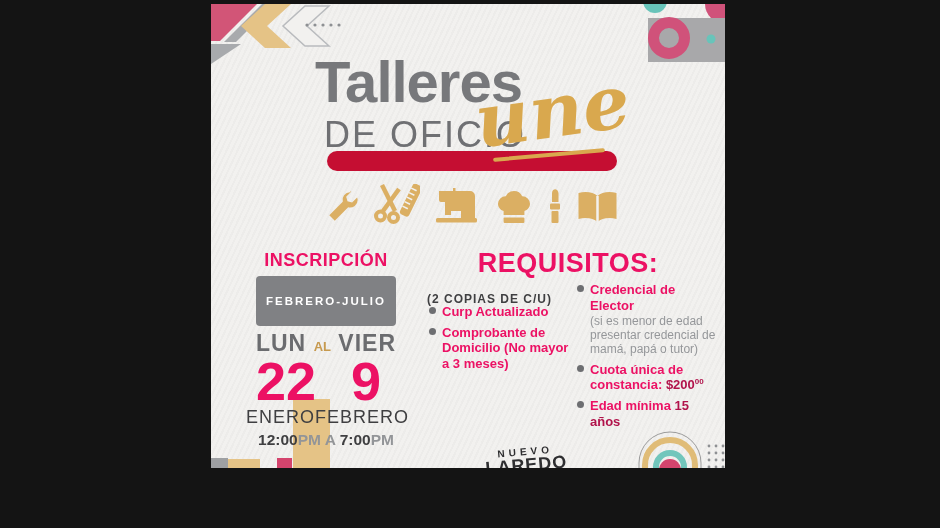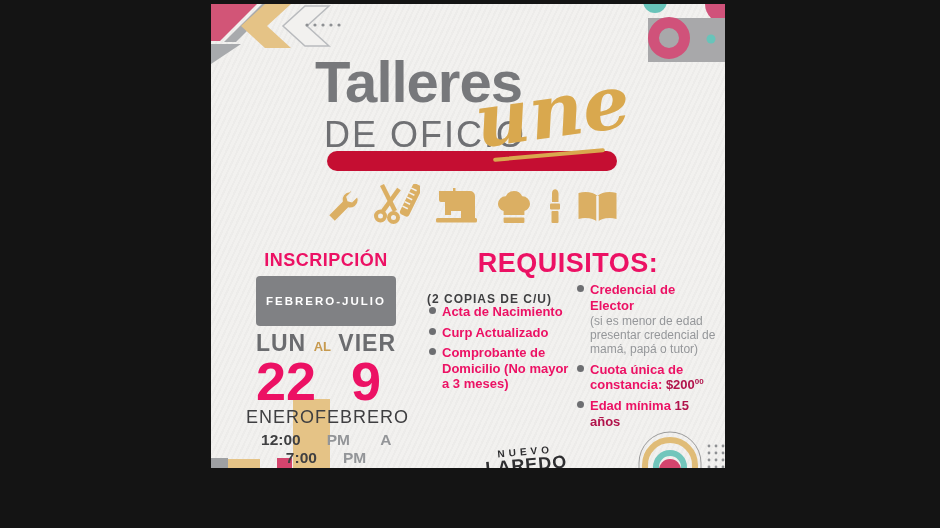--- a/index.html
+++ b/index.html
@@ -25,21 +25,21 @@
   .insc{left:24px;top:246px;width:182px;text-align:center;}
   .insc-h{font-size:18px;font-weight:800;color:#EC1164;letter-spacing:.5px;}
   .insc-badge{display:inline-block;margin-top:5px;background:#808184;color:#fff;font-size:11.5px;
     font-weight:700;letter-spacing:2px;padding:19px 10px;border-radius:4px;}
   .insc-days{margin-top:4px;font-size:23px;font-weight:800;color:#6B6C6F;letter-spacing:1px;}
   .insc-days .al{font-size:13px;color:#C79A4F;letter-spacing:0;}
   .num-row,.mon-row{display:flex;width:160px;margin:0 auto;}
   .num-row span{flex:1;font-size:54px;line-height:.92;font-weight:800;color:#EC1164;}
   .mon-row span{flex:1;font-size:18px;font-weight:400;color:#3F3F41;letter-spacing:1px;}
   .time-row{margin-top:3px;font-size:15.5px;font-weight:800;color:#3F3F41;}
-  .time-row .lt{color:#939598;padding-left:26px;}
+  .time-row .lt{color:#939598;}
   
   .req{left:212px;top:244px;width:298px;}
   .req-h{position:absolute;left:0;top:0;width:290px;text-align:center;font-size:27px;
     font-weight:800;color:#EC1164;letter-spacing:.5px;}
   .req-sub{position:absolute;left:4px;top:36px;font-size:12px;font-weight:800;color:#3F3F41;letter-spacing:1px;margin-top:8px;}
   .col1{position:absolute;left:6px;top:56px;width:148px;}
   .col2{position:absolute;left:154px;top:34px;width:144px;}
   .li{display:flex;margin-bottom:5px;font-size:13px;line-height:1.2;font-weight:700;color:#EC1164;}
   .li .b{width:7px;height:7px;border-radius:50%;background:#6D6E71;margin:3px 6px 0 0;flex:none;}
   .li .note{display:block;color:#95979A;font-weight:500;font-size:12px;line-height:1.15;margin-top:2px;}
@@ -194,24 +194,20 @@
       </div>
       <div class="time-row"><span>12:00</span><span class="lt">PM</span> <span class="lt">A</span> <span>7:00</span><span class="lt">PM</span></div>
     </div>
 
     <div class="abs req">
       <div class="req-h">REQUISITOS:</div>
       <div class="req-sub">(2 COPIAS DE C/U)</div>
       <div class="col1">
         <div class="li">
             <span class="b"></span>
-            <span class="t">Acta de Nacimiento</span>
-          </div>
-        <div class="li">
-            <span class="b"></span>
             <span class="t">Curp Actualizado</span>
           </div>
         <div class="li">
             <span class="b"></span>
             <span class="t">Comprobante de Domicilio (No mayor a 3 meses)</span>
           </div>
       </div>
       <div class="col2">
         <div class="li">
             <span class="b"></span>

